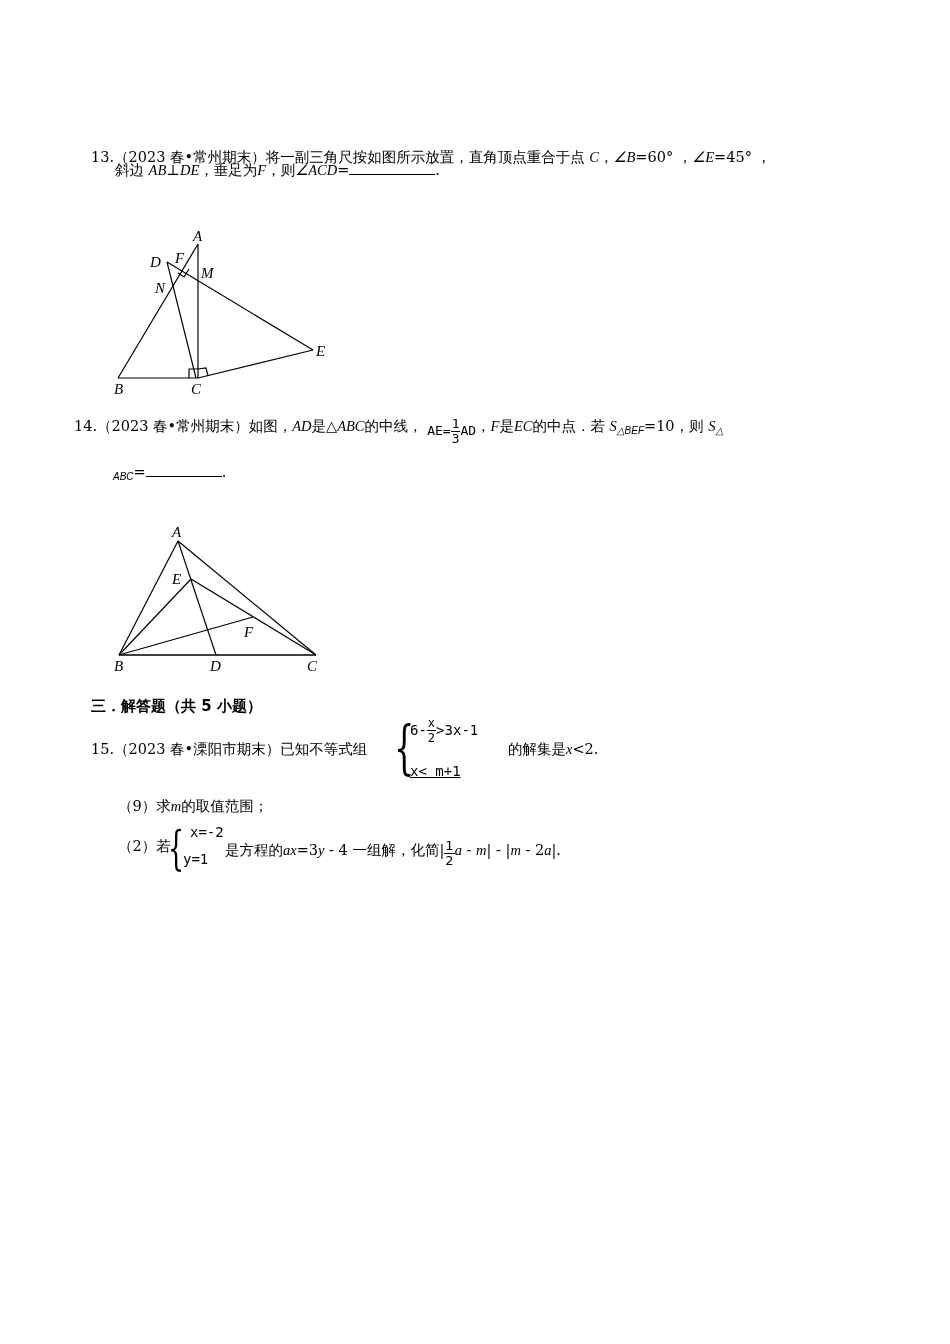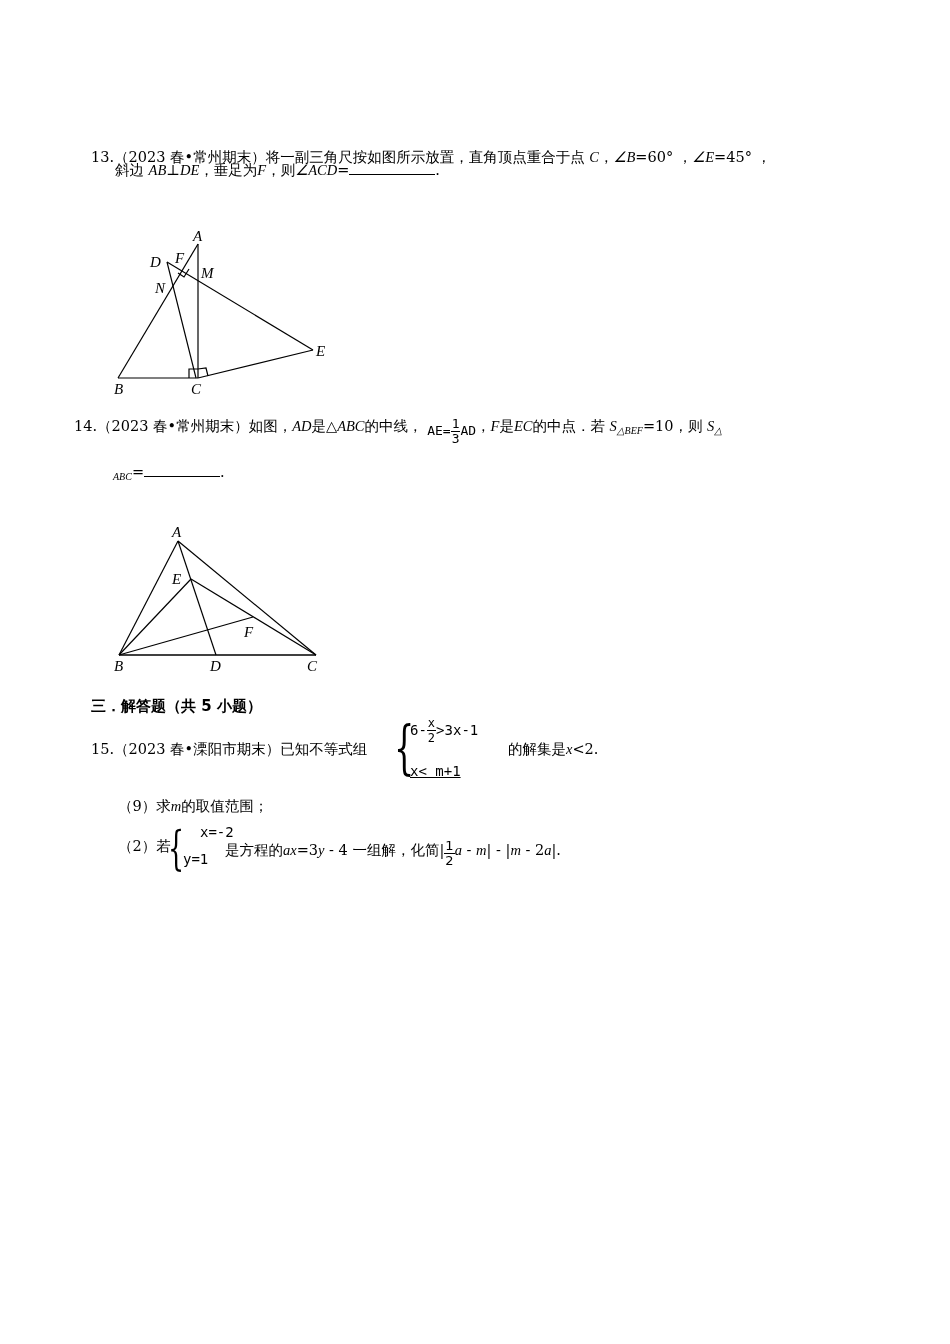--- a/index.html
+++ b/index.html
@@ -9,21 +9,21 @@
   .it { font-style: italic; font-family: "Liberation Serif", serif; }
   .blank { display: inline-block; border-bottom: 1px solid #000; vertical-align: baseline; height: 14px; }
   .section { position: absolute; font-size: 15px; font-weight: bold; font-family: "DejaVu Sans", sans-serif; }
   svg.fig { position: absolute; overflow: visible; }
   svg text { font-family: "Liberation Serif", serif; font-style: italic; font-size: 15px; }
   .frac { display: inline-block; vertical-align: middle; text-align: center; font-family: "DejaVu Sans Mono", monospace; font-size: 13px; line-height: 14px; }
   .frac .num { display: block; border-bottom: 1px solid #000; padding: 0 1px; }
   .frac .den { display: block; }
   .sys { position: absolute; font-family: "DejaVu Sans Mono", monospace; font-size: 14px; }
   .brace { position: absolute; font-family: "DejaVu Serif", serif; font-weight: 200; }
-  .sub { font-size: 10px; vertical-align: -3px; font-style: italic; font-family: Liberation Serif, serif; }
+  .sub { font-size: 10px; vertical-align: -3px; font-style: italic; font-family: Liberation Sans, sans-serif; }
   .img-like { font-family: "DejaVu Sans Mono", monospace; font-size: 13px; }
 </style>
 </head>
 <body>
 
 <div class="line" style="left:91px; top:124px;margin-top:23px;">
   <span>13.</span><span>（2023 春•常州期末）</span><span>将一副三角尺按如图所示放置，直角顶点重合于点</span>
   <span class="it">C</span><span>，</span><span class="it">∠B</span><span>=60°</span>
   <span>，</span><span class="it">∠E</span><span>=45°</span>
   <span>，</span>
@@ -106,17 +106,17 @@
 </div>
 
 <div class="line" style="left:118px; top:796px;">
   <span>（9）求</span><span class="it">m</span><span>的取值范围；</span>
 </div>
 
 <div class="line" style="left:118px; top:836px;">
   <span>（2）若</span>
 </div>
 <div class="brace" style="left:168px; top:820px; font-size:46px; line-height:56px; transform:scaleX(0.55); transform-origin:left top;">{</div>
-<div class="sys" style="left:200px; top:824px;">x=-2</div>
+<div class="sys" style="left:190px; top:824px;">x=-2</div>
 <div class="sys" style="left:183px; top:851px;">y=1</div>
 <div class="line" style="left:225px; top:836px;">
   <span>是方程的</span><span class="it">ax</span><span>=3</span><span class="it">y</span><span> - 4 一组解，化简|</span><span class="frac" style="font-family:'DejaVu Sans',sans-serif; font-size:13px; position:relative; top:3px;"><span class="num">1</span><span class="den">2</span></span><span class="it">a</span><span> - </span><span class="it">m</span><span>| - |</span><span class="it">m</span><span> - 2</span><span class="it">a</span><span>|.</span>
 </div>
 
 </body></html>

